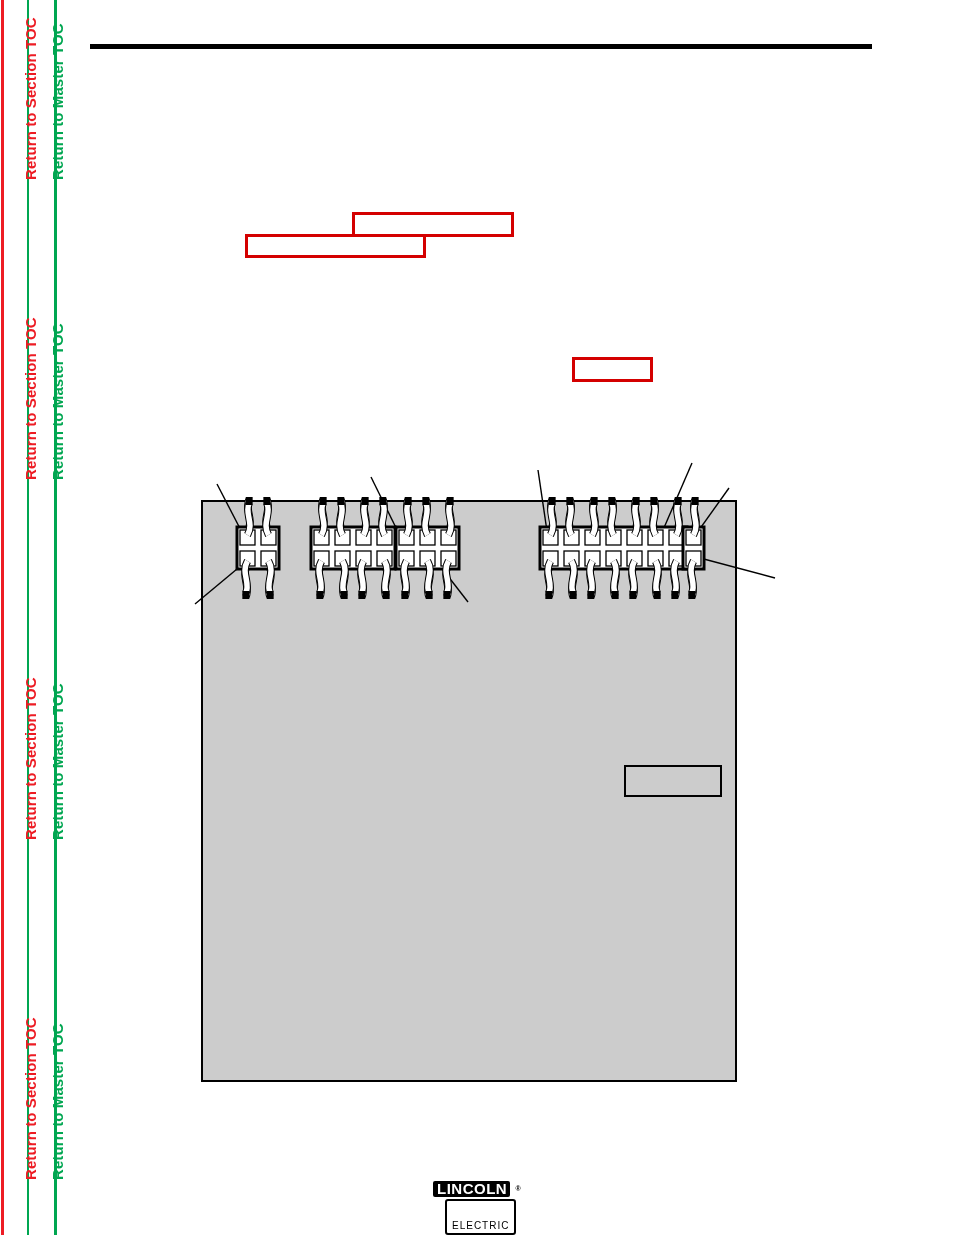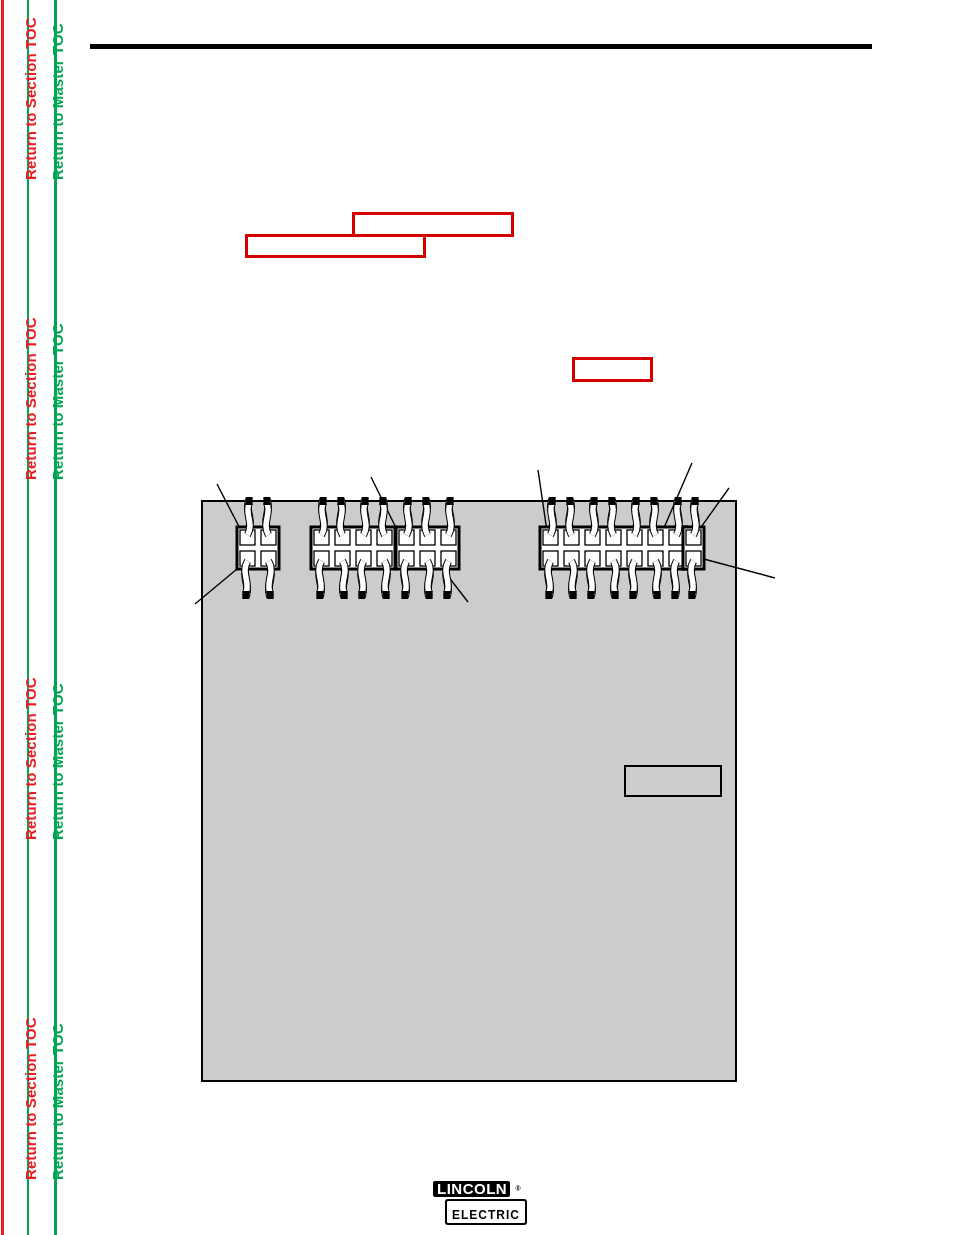--- a/index.html
+++ b/index.html
@@ -122,27 +122,27 @@
     font-size: 7px;
     position: absolute;
     right: -11px;
     top: 0px;
     font-weight: bold;
   }
   .logo-bottom {
     background: #ffffff;
     color: #000000;
     border: 2px solid #000000;
-    font-weight: bold;
-    font-size: 12px;
+    font-weight: normal;
+    font-size: 10px;
     letter-spacing: 1px;
     line-height: 11px;
     height: 11px;
     display: inline-block;
-    padding: 9px 5px 2px 5px;
+    padding: 19px 5px 2px 5px;
     border-radius: 3px;
     margin-left: 12px;
     margin-top: 1px;
   }
   #logo-wrap { position: relative; }
 </style>
 </head>
 <body>
 
 <div id="nav-rail">

